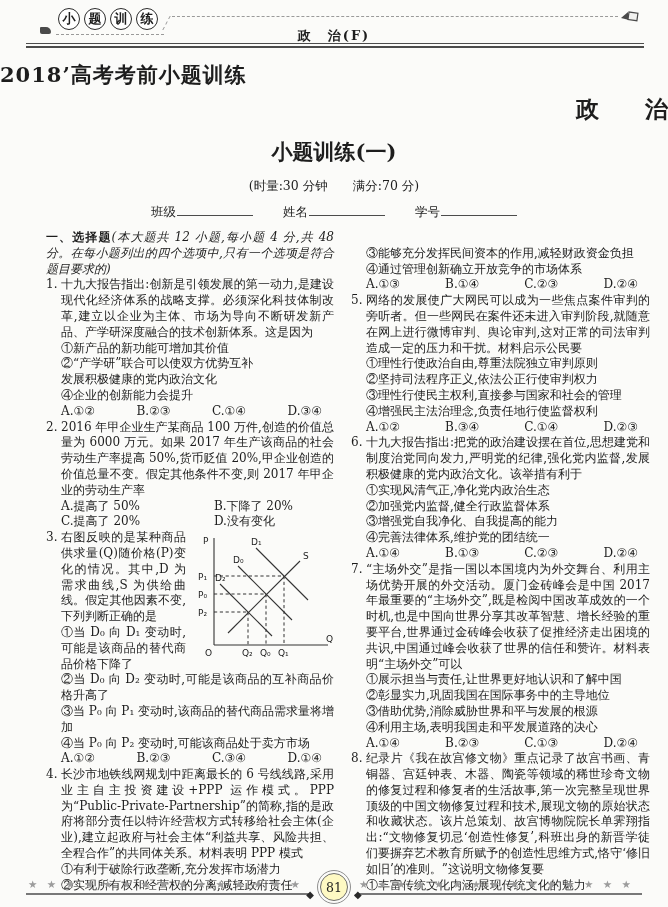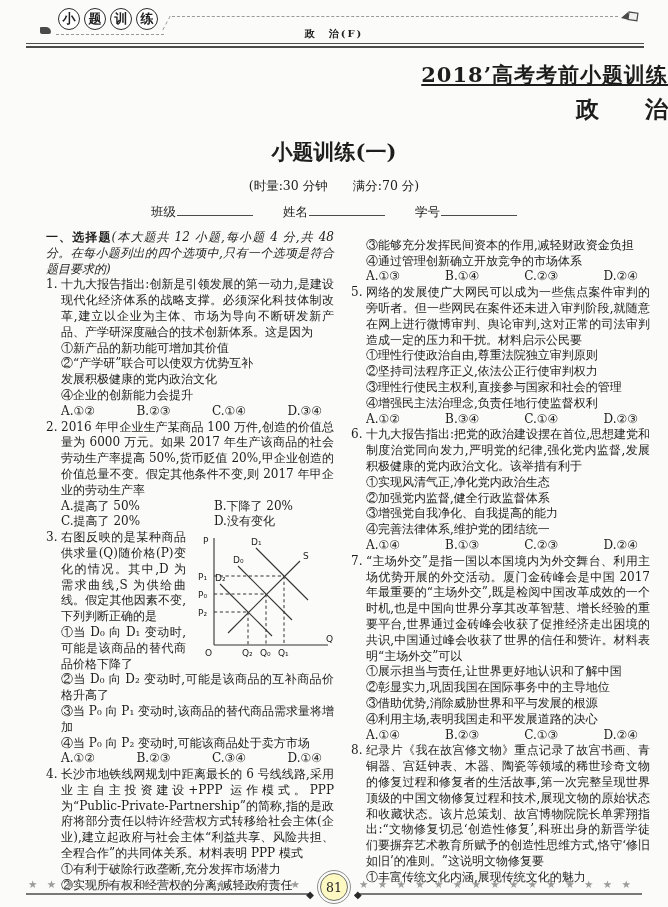--- a/index.html
+++ b/index.html
@@ -11,34 +11,34 @@
         border-radius:1px 5px 2px 2px;}
   .logo{position:absolute;left:56px;top:8px;display:flex;gap:4px;padding:0 6px 4px 2px;
         border-bottom:1.5px dashed #9a9a9a;}
   .logo-c{width:20px;height:20px;border:1.7px solid #2c2c2c;border-radius:50%;font-weight:700;
         font-size:13px;line-height:20px;text-align:center;background:#fff;
         font-family:"DejaVu Sans","Liberation Sans",sans-serif;}
   .hdr-dash{position:absolute;left:172px;right:50px;top:16px;border-top:1.6px dashed #9a9a9a;}
   .hdr-slash{position:absolute;left:166px;top:16px;width:12px;height:14px;
         border-left:1.4px dashed #9a9a9a;transform:skewX(-28deg);}
   .pencil{position:absolute;right:26px;top:8px;}
-  .hdr-subject{position:absolute;left:0;right:0;top:27px;text-align:center;font-size:10px;
+  .hdr-subject{position:absolute;left:0;right:0;top:27px;text-align:center;font-size:13px;
         font-weight:600;letter-spacing:2px;}
   .double-rule{position:absolute;left:26px;right:24px;top:43px;height:2px;
         border-top:1.2px solid #4c4c4c;border-bottom:2.6px solid #4c4c4c;}
   
-  .t-main{margin:14px 0 0;text-align:right;font-size:21px;font-weight:700;letter-spacing:1px;text-decoration:underline;}
+  .t-main{margin:14px 0 0;text-align:left;font-size:21px;font-weight:700;letter-spacing:1px;}
   .t-sub{margin:5px 0 0;text-align:right;font-size:23px;font-weight:700;}
   .t-sec{margin:13px 0 0;text-align:center;font-size:21px;font-weight:700;}
   .t-meta{margin:12px 0 0;text-align:center;font-size:12.5px;}
   .fields{margin:7px 0 0;display:flex;justify-content:center;gap:30px;font-size:12.5px;}
   .field{white-space:nowrap;}
   .blank{display:inline-block;width:76px;height:13px;border-bottom:1px solid #4c4c4c;margin-left:1px;}
   
-  .cols{display:flex;margin-top:9px;padding:0 18px 0 46px;align-items:center;}
+  .cols{display:flex;margin-top:9px;padding:0 18px 0 46px;align-items:flex-end;}
   .col{font-size:12px;line-height:15.8px;text-align:justify;}
   .col.left{width:288px;}
   .divider{width:1px;background:#b8b8b8;margin:2px 12px 6px 4px;}
   .col.right{flex:1;}
   .instr{margin:0;}
   .instr .lead{font-weight:700;}
   .instr .rest{font-style:italic;}
   .q{position:relative;padding-left:15px;}
   .qnum{position:absolute;left:0;top:0;}
   .stem,.opt{margin:0;}

